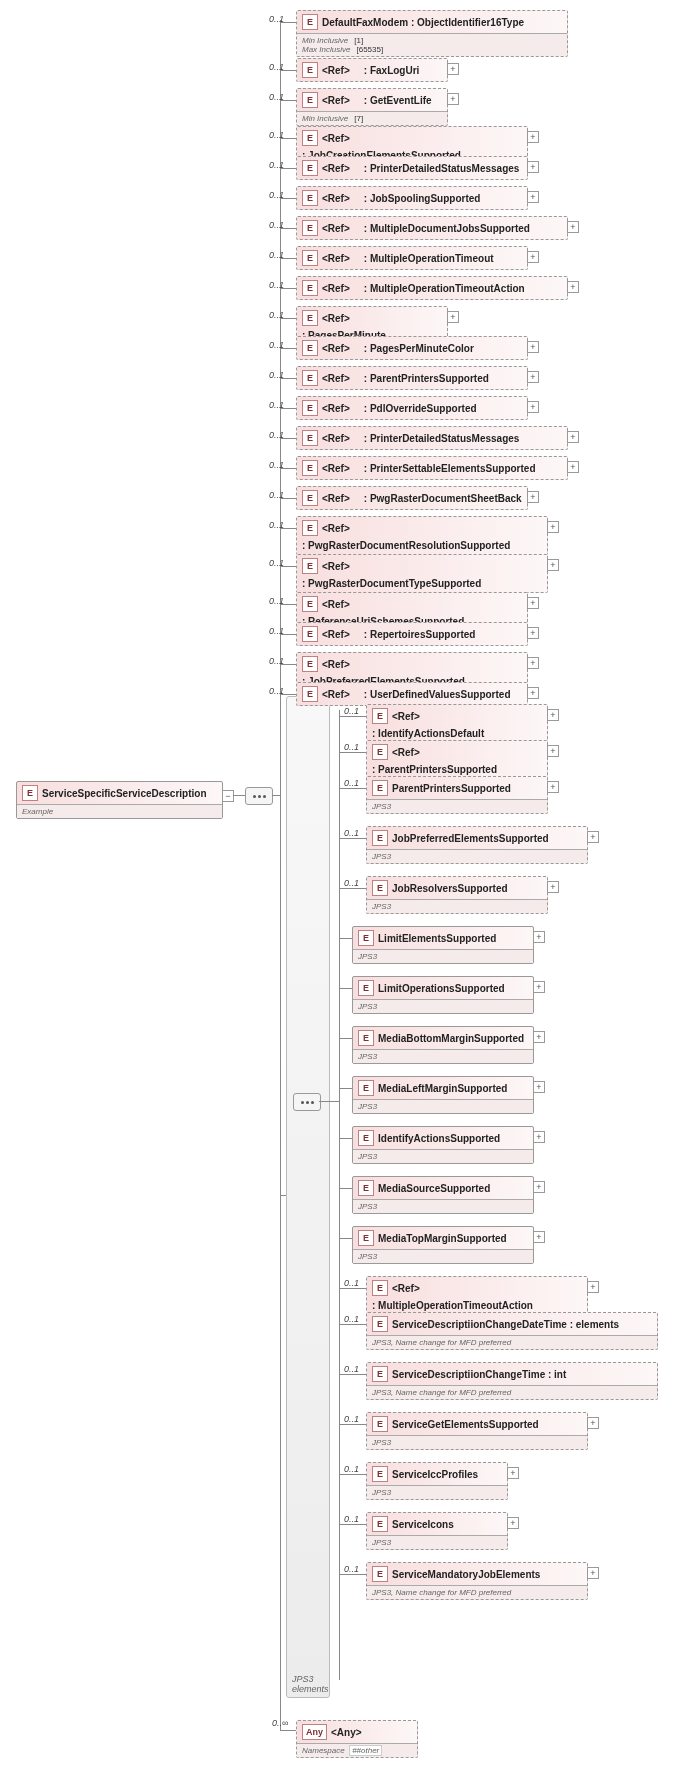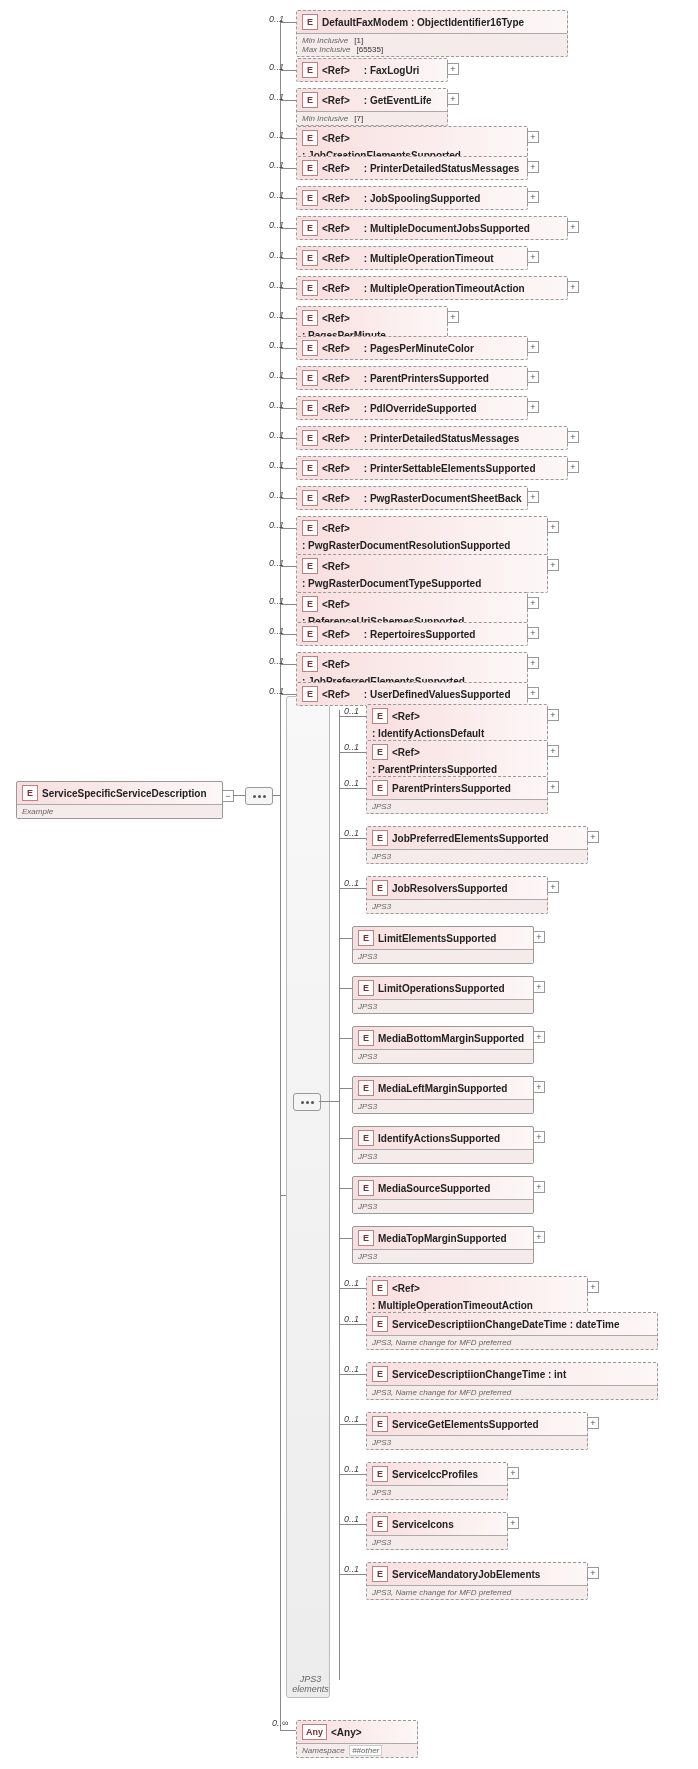--- a/index.html
+++ b/index.html
@@ -103,21 +103,20 @@
 .vline {
   position: absolute;
   width: 1px;
   background: #888;
 }
 .tall-group {
   position: absolute;
   border: 1px solid #bbb;
   border-radius: 3px;
   background: linear-gradient(to bottom, #f8f8f8, #ececec);
-  text-align: center;
 }
 .tall-group-label {
   position: absolute;
   bottom: 3px;
   left: 5px;
   font-size: 9px;
   font-style: italic;
   color: #666;
 }
 .attr-val {
@@ -541,21 +540,21 @@
           <span style="width: 4px;"></span>
           <span class="node-title">: MultipleOperationTimeoutAction</span>
         </div>
       </div>
       <div class="expand-box" style="left: 577px; top: 1271px;">+</div>
       <div class="occurrence" style="left: 334px; top: 1304px;">0..1</div>
       <div class="hline" style="left: 329px; top: 1314px; width: 27px;"></div>
       <div class="node node-dashed" style="left: 356px; top: 1302px; width: 290px;">
         <div class="node-header">
           <span class="e-badge">E</span>
-          <span class="node-title">ServiceDescriptiionChangeDateTime : dateTime</span>
+          <span class="node-title">ServiceDescriptiionChangeDateTime : elements</span>
         </div>
         <div class="node-footer">JPS3, Name change  for MFD preferred</div>
       </div>
       <div class="occurrence" style="left: 334px; top: 1354px;">0..1</div>
       <div class="hline" style="left: 329px; top: 1364px; width: 27px;"></div>
       <div class="node node-dashed" style="left: 356px; top: 1352px; width: 290px;">
         <div class="node-header">
           <span class="e-badge">E</span>
           <span class="node-title">ServiceDescriptiionChangeTime : int</span>
         </div>

